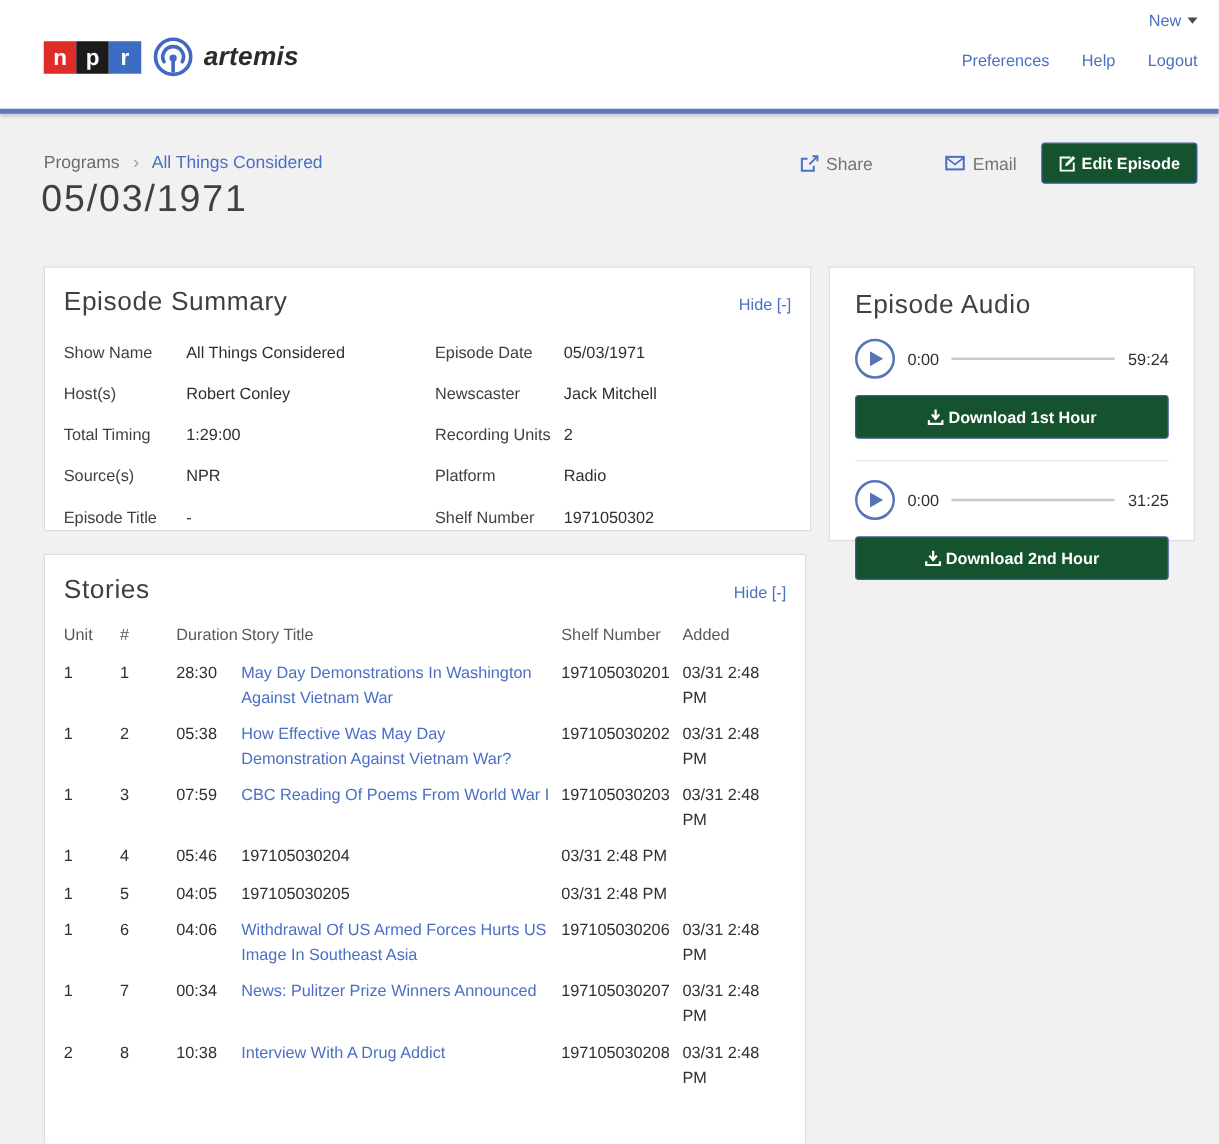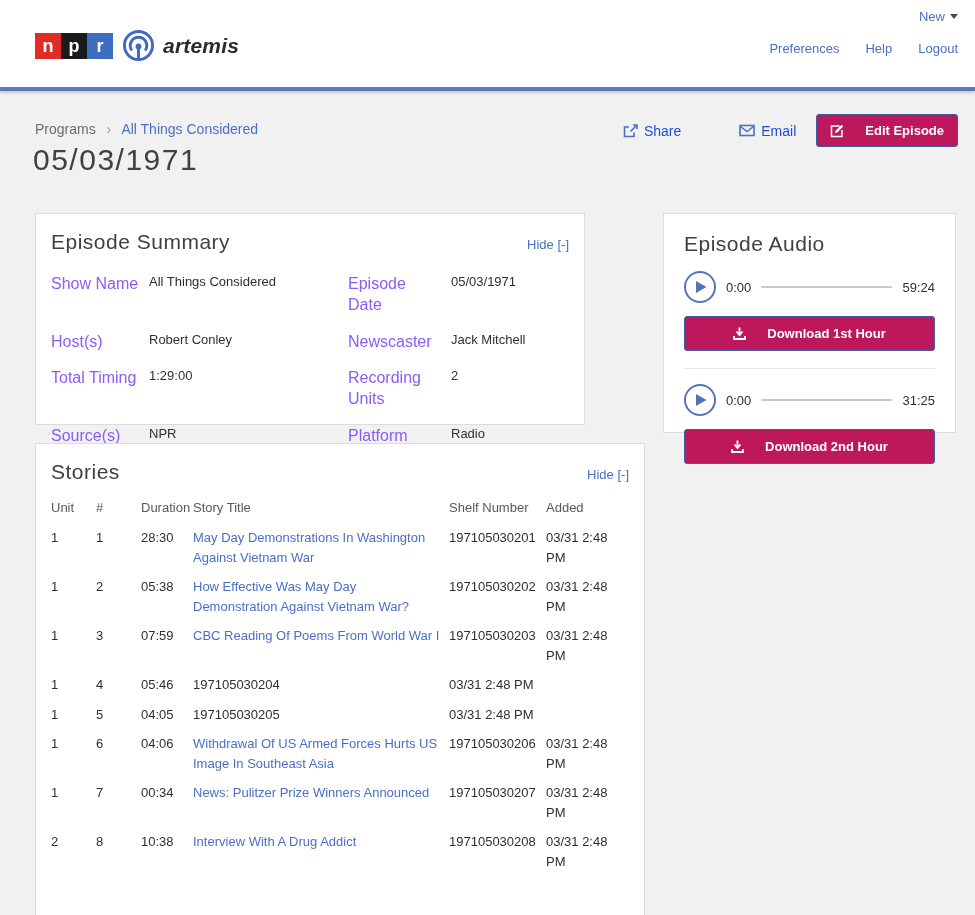--- a/index.html
+++ b/index.html
@@ -24,40 +24,40 @@
   .top-links a { font-size:13px; color:#4a6fc4; text-decoration:none; cursor:pointer; }
 
   
   .breadcrumb { position:absolute; left:35px; top:121px; font-size:14px; color:#6b6b6b; }
   .breadcrumb a { text-decoration:none; cursor:pointer; }
   .bc-root { color:#6b6b6b; }
   .bc-sep { margin:0 7px; color:#9a9a9a; }
   .bc-cur { color:#4a6fc4; }
 
   .actions { position:absolute; top:114px; right:17px; display:flex; align-items:center; gap:20px; }
-  .action-link { display:flex; align-items:center; gap:6px; color:#1d4ed8; font-size:14px; text-decoration:none; cursor:pointer;padding-left:38px; }
-  .btn-primary { display:flex; align-items:center; justify-content:center; gap:21px;
-                 background:#be185d; border:1px solid #3f5da3; color:#fff; border-radius:3px;
+  .action-link { display:flex; align-items:center; gap:6px; color:#737373; font-size:14px; text-decoration:none; cursor:pointer;padding-left:38px; }
+  .btn-primary { display:flex; align-items:center; justify-content:center; gap:4px;
+                 background:#14532d; border:1px solid #3f5da3; color:#fff; border-radius:3px;
                  font-size:13px; font-weight:bold; padding:8px 13px; cursor:pointer;
                  font-family:"Liberation Sans","DejaVu Sans",sans-serif; }
 
   h1.page-title { position:absolute; left:33px; top:143px; font-size:30px; font-weight:500;
                   color:#3d4045; letter-spacing:1.5px; }
 
   
   .panel { position:absolute; background:#fff; border:1px solid #dcdcdc; }
   .panel-head { display:flex; align-items:baseline; justify-content:space-between; padding:16px 15px 8px 15px; }
   .panel-head h2 { font-size:21px; font-weight:500; color:#3d4045; letter-spacing:.5px; }
   .hide-link { font-size:13px; color:#4a6fc4; text-decoration:none; cursor:pointer; white-space:nowrap; }
 
   
-  .summary-panel { left:35px; top:213px; width:550px; height:212px; }
+  .summary-panel { left:35px; top:213px; width:614px; height:212px; }
   .summary-grid { padding:4px 15px 0 15px; }
   .sum-row { display:grid; grid-template-columns:98px 199px 103px auto; padding:8px 0; }
-  .sum-label { font-size:16px; color:#8b5cf6; line-height:1.3; padding-right:8px; }
+  .sum-label { font-size:13px; color:#404040; line-height:1.3; padding-right:8px; }
   .sum-value { font-size:13px; color:#2f2f2f; line-height:1.3; }
 
   
   .audio-panel { left:663px; top:213px; width:293px; height:220px; padding:18px 20px 0 20px; }
   .audio-panel h2 { font-size:21px; font-weight:500; color:#3d4045; letter-spacing:.5px; margin-bottom:15px; }
   .player { display:flex; align-items:center; gap:10px; }
   .play-btn { width:32px; height:32px; min-width:32px; border-radius:50%; border:2px solid #5574b8; background:#fff;
               display:flex; align-items:center; justify-content:center; cursor:pointer; }
   .ptime { font-size:13px; color:#2f2f2f; white-space:nowrap; }
   .track { flex:1; height:2px; background:#c9c9c9; border-radius:1px; cursor:pointer; }

